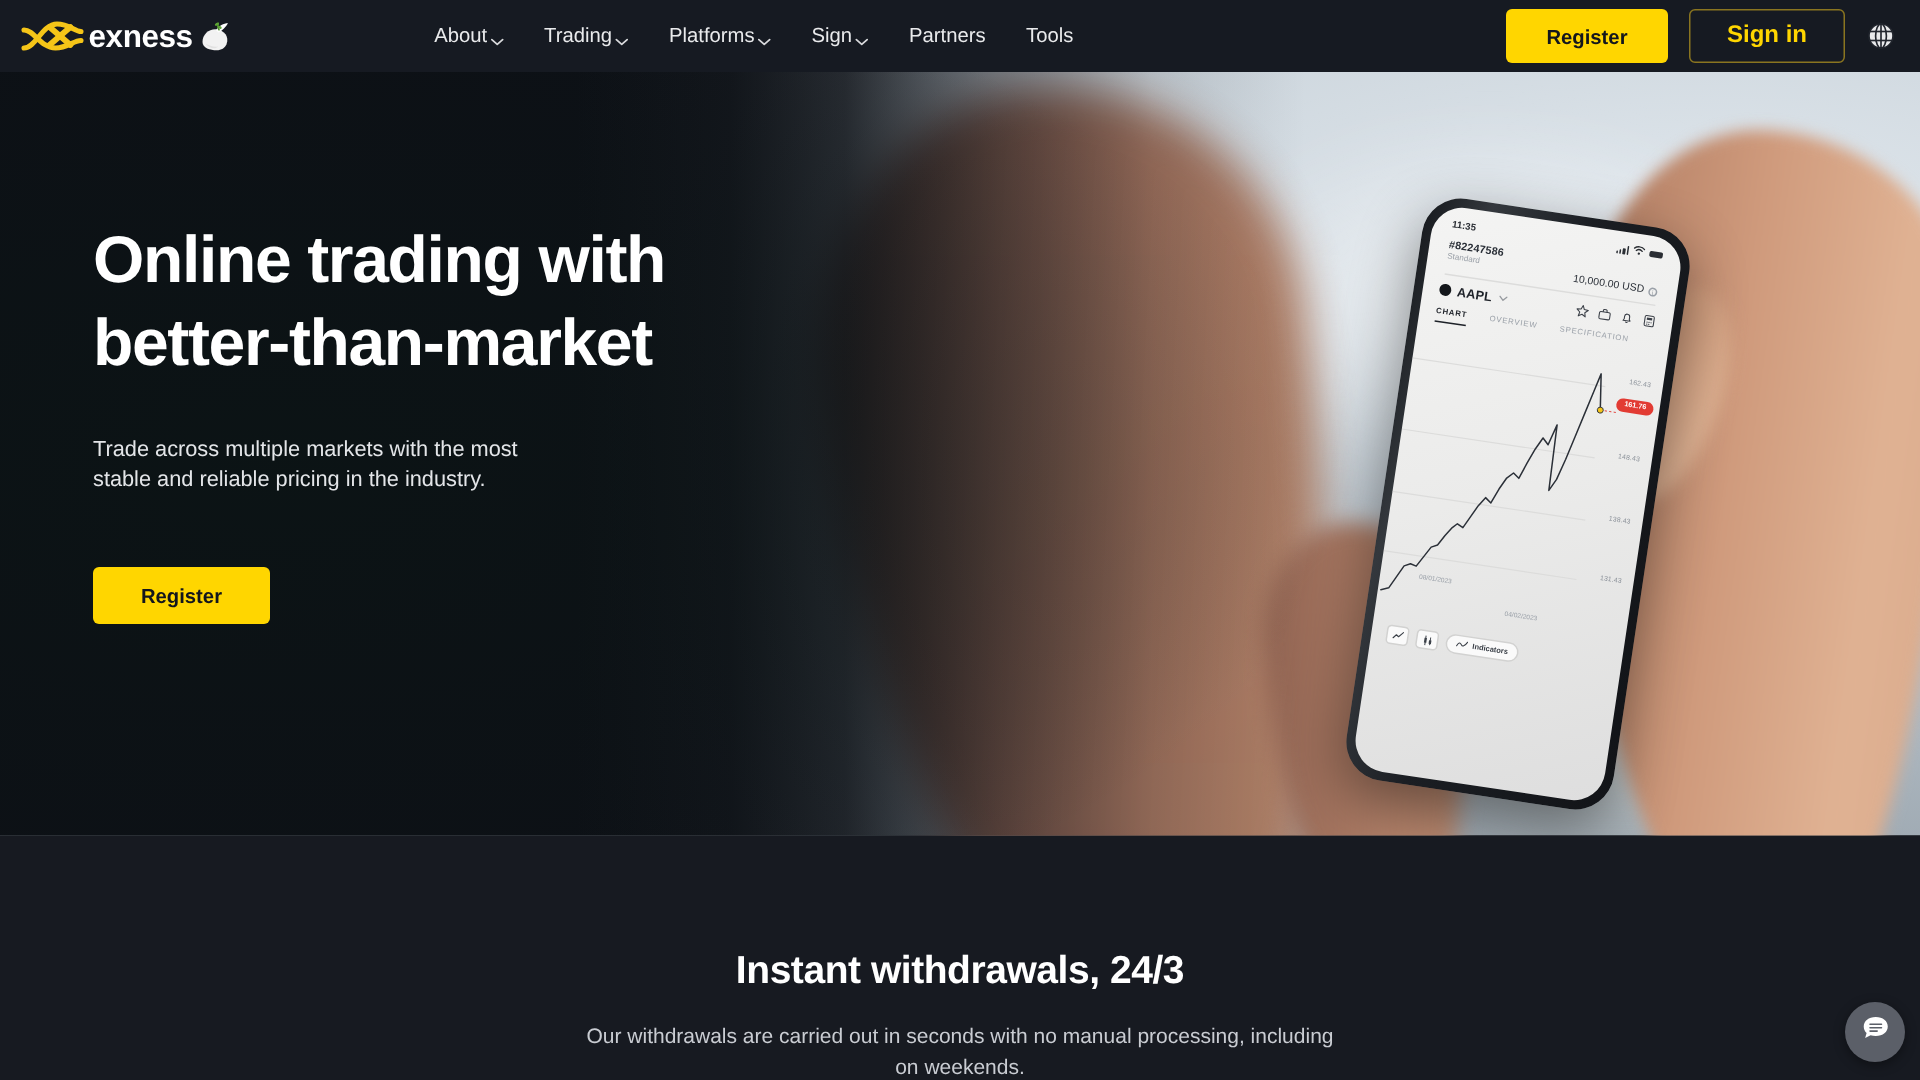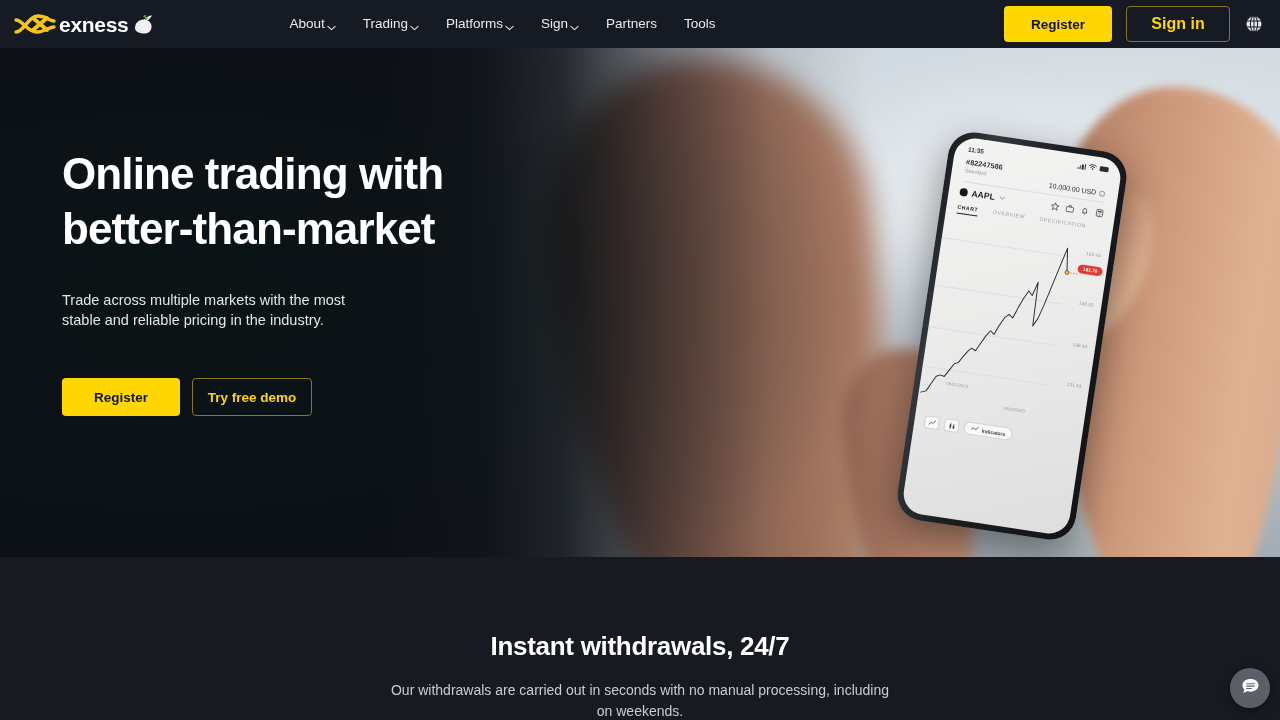--- a/index.html
+++ b/index.html
@@ -492,27 +492,26 @@
   <div class="hero-shade-2"></div>
 
   <div class="hero-copy">
     <h1 class="hero-title">
       <span>Online trading with</span><br>
       <span>better-than-market</span><br>
     </h1>
     <p class="hero-sub">Trade across multiple markets with the most stable and reliable pricing in the industry.</p>
     <div class="hero-ctas">
       <button class="btn-register-hero">Register</button>
-      <button class="btn-demo">Try free demo</button>
     </div>
   </div>
 </div>
 
 <div class="section">
-  <div class="section-title">Instant withdrawals, 24/7</div>
+  <div class="section-title">Instant withdrawals, 24/3</div>
   <div class="section-sub">Our withdrawals are carried out in seconds with no manual processing, including on weekends.</div>
 </div>
 
 <div class="chat-btn">
   <span>
     <svg width="21" height="21" viewBox="0 0 22 22">
       <path d="M11 3.2 C16 3.2 19.4 6 19.4 9.8 C19.4 13.6 16 16.4 11 16.4 C9.7 16.4 8.5 16.2 7.4 15.9 L3.6 17.8 L4.6 14.4 C3.3 13.2 2.6 11.6 2.6 9.8 C2.6 6 6 3.2 11 3.2 Z" fill="#ffffff"></path>
       <line x1="7" y1="8.2" x2="15" y2="8.2" stroke="#5b5f68" stroke-width="1.1" stroke-linecap="round"></line>
       <line x1="7" y1="10.6" x2="15" y2="10.6" stroke="#5b5f68" stroke-width="1.1" stroke-linecap="round"></line>
       <line x1="7" y1="13" x2="12" y2="13" stroke="#5b5f68" stroke-width="1.1" stroke-linecap="round"></line>

